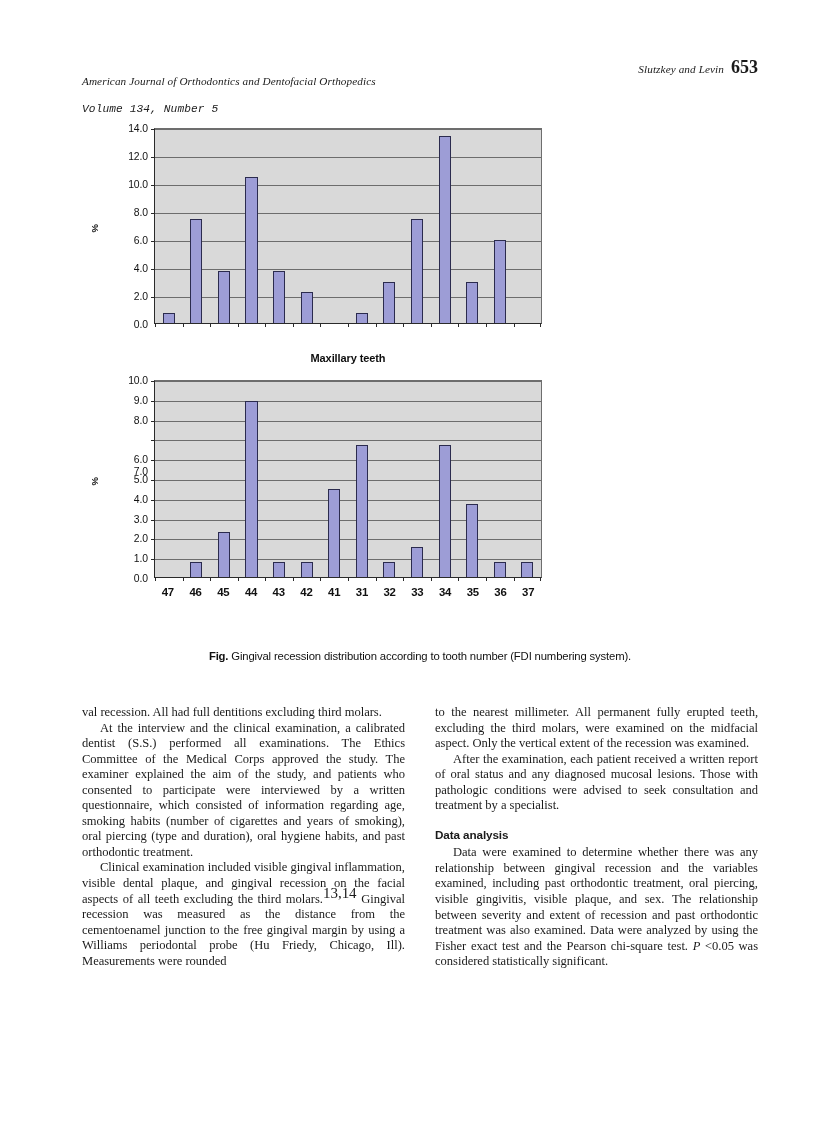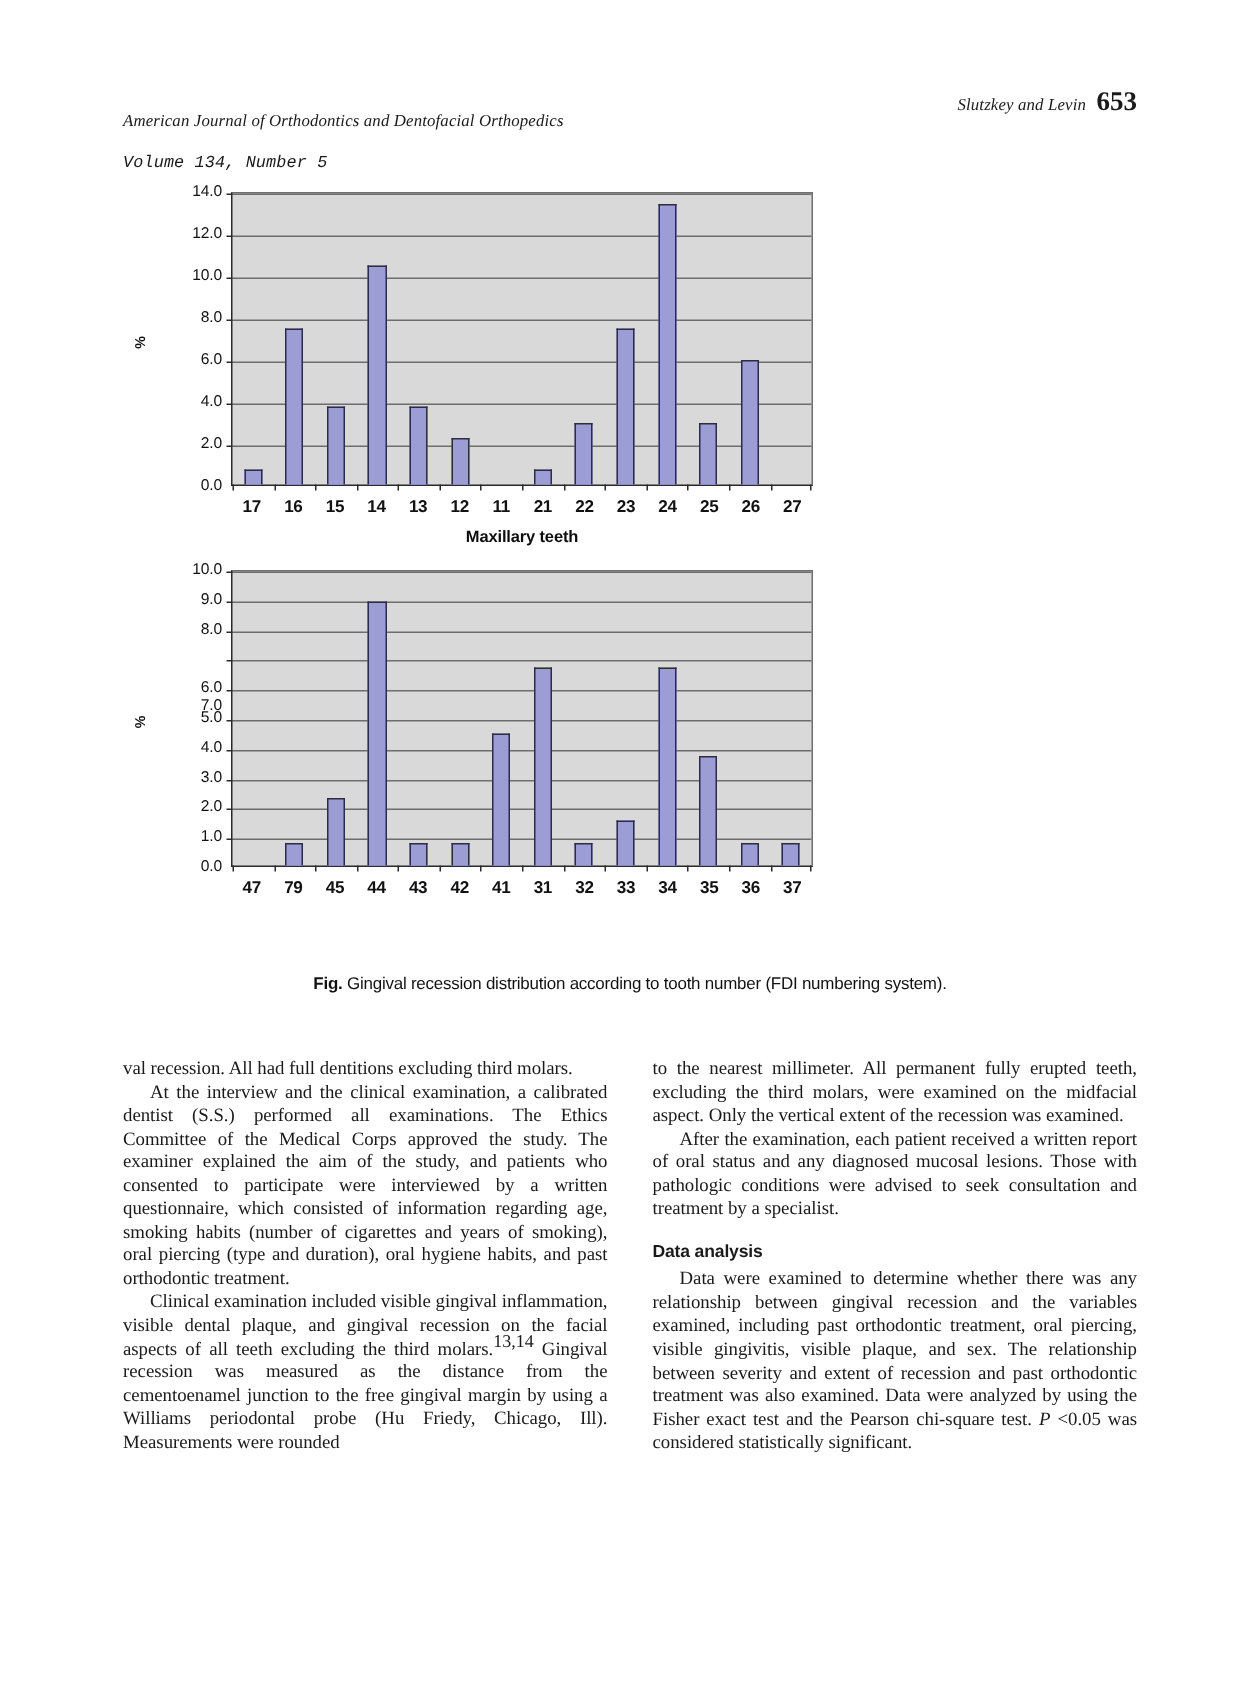--- a/index.html
+++ b/index.html
@@ -211,21 +211,21 @@
   }
   .col p { margin: 0; text-indent: 18px; }
   .col p.noindent { text-indent: 0; }
   .col h3 {
     margin: 13px 0 3px 0;
     font-family: "Liberation Sans", sans-serif;
     font-size: 11.7px;
     font-weight: bold;
     letter-spacing: -0.1px;
   }
-  sup { font-size: 12px; vertical-align: super; line-height: 0; }
+  sup { font-size: 15px; vertical-align: super; line-height: 0; }
   .italic { font-style: italic; }
 </style>
 </head>
 <body>
 
 <div class="page">
 
   <div class="runhead">
     <div class="runhead-left">
       <div>American Journal of Orthodontics and Dentofacial Orthopedics</div>
@@ -317,36 +317,20 @@
               <div class="bar-slot">
                 <div class="bar" style="height: 83.3px; background: rgb(157, 157, 214); border-color: rgb(43, 43, 78);"></div>
                 <div class="tick-mark"></div>
               </div>
               <div class="bar-slot">
                 <div class="bar zero" style="height: 0px; background: rgb(157, 157, 214); border-color: rgb(43, 43, 78);"></div>
                 <div class="tick-mark"></div>
               </div>
             </div>
             <div class="tick-mark" style="left: auto; right: 0px;"></div>
-          </div>
-          <div class="x-labels" style="left: 72px; top: 212px; width: 388px;">
-            <div class="x-label">17</div>
-            <div class="x-label">16</div>
-            <div class="x-label">15</div>
-            <div class="x-label">14</div>
-            <div class="x-label">13</div>
-            <div class="x-label">12</div>
-            <div class="x-label">11</div>
-            <div class="x-label">21</div>
-            <div class="x-label">22</div>
-            <div class="x-label">23</div>
-            <div class="x-label">24</div>
-            <div class="x-label">25</div>
-            <div class="x-label">26</div>
-            <div class="x-label">27</div>
           </div>
           <div class="x-axis-title" style="left: 72px; top: 232px; width: 388px;">Maxillary teeth</div>
         </div>
       </div>
     <div class="chart" id="chart-mandibular">
         <div class="chart-inner">
           <div class="y-axis-title" style="left: 4px; top: 100px; width: 16px;">%</div>
           <div class="ytick-labels" style="left: 22px; top: 0px; height: 258px;">
             <div class="ytick" style="top: 206px;">0.0</div>
             <div class="ytick" style="top: 186.2px;">1.0</div>
@@ -436,21 +420,21 @@
               </div>
               <div class="bar-slot">
                 <div class="bar" style="height: 14.85px; background: rgb(157, 157, 214); border-color: rgb(43, 43, 78);"></div>
                 <div class="tick-mark"></div>
               </div>
             </div>
             <div class="tick-mark" style="left: auto; right: 0px;"></div>
           </div>
           <div class="x-labels" style="left: 72px; top: 214px; width: 388px;">
             <div class="x-label">47</div>
-            <div class="x-label">79</div>
+            <div class="x-label">46</div>
             <div class="x-label">45</div>
             <div class="x-label">44</div>
             <div class="x-label">43</div>
             <div class="x-label">42</div>
             <div class="x-label">41</div>
             <div class="x-label">31</div>
             <div class="x-label">32</div>
             <div class="x-label">33</div>
             <div class="x-label">34</div>
             <div class="x-label">35</div>

